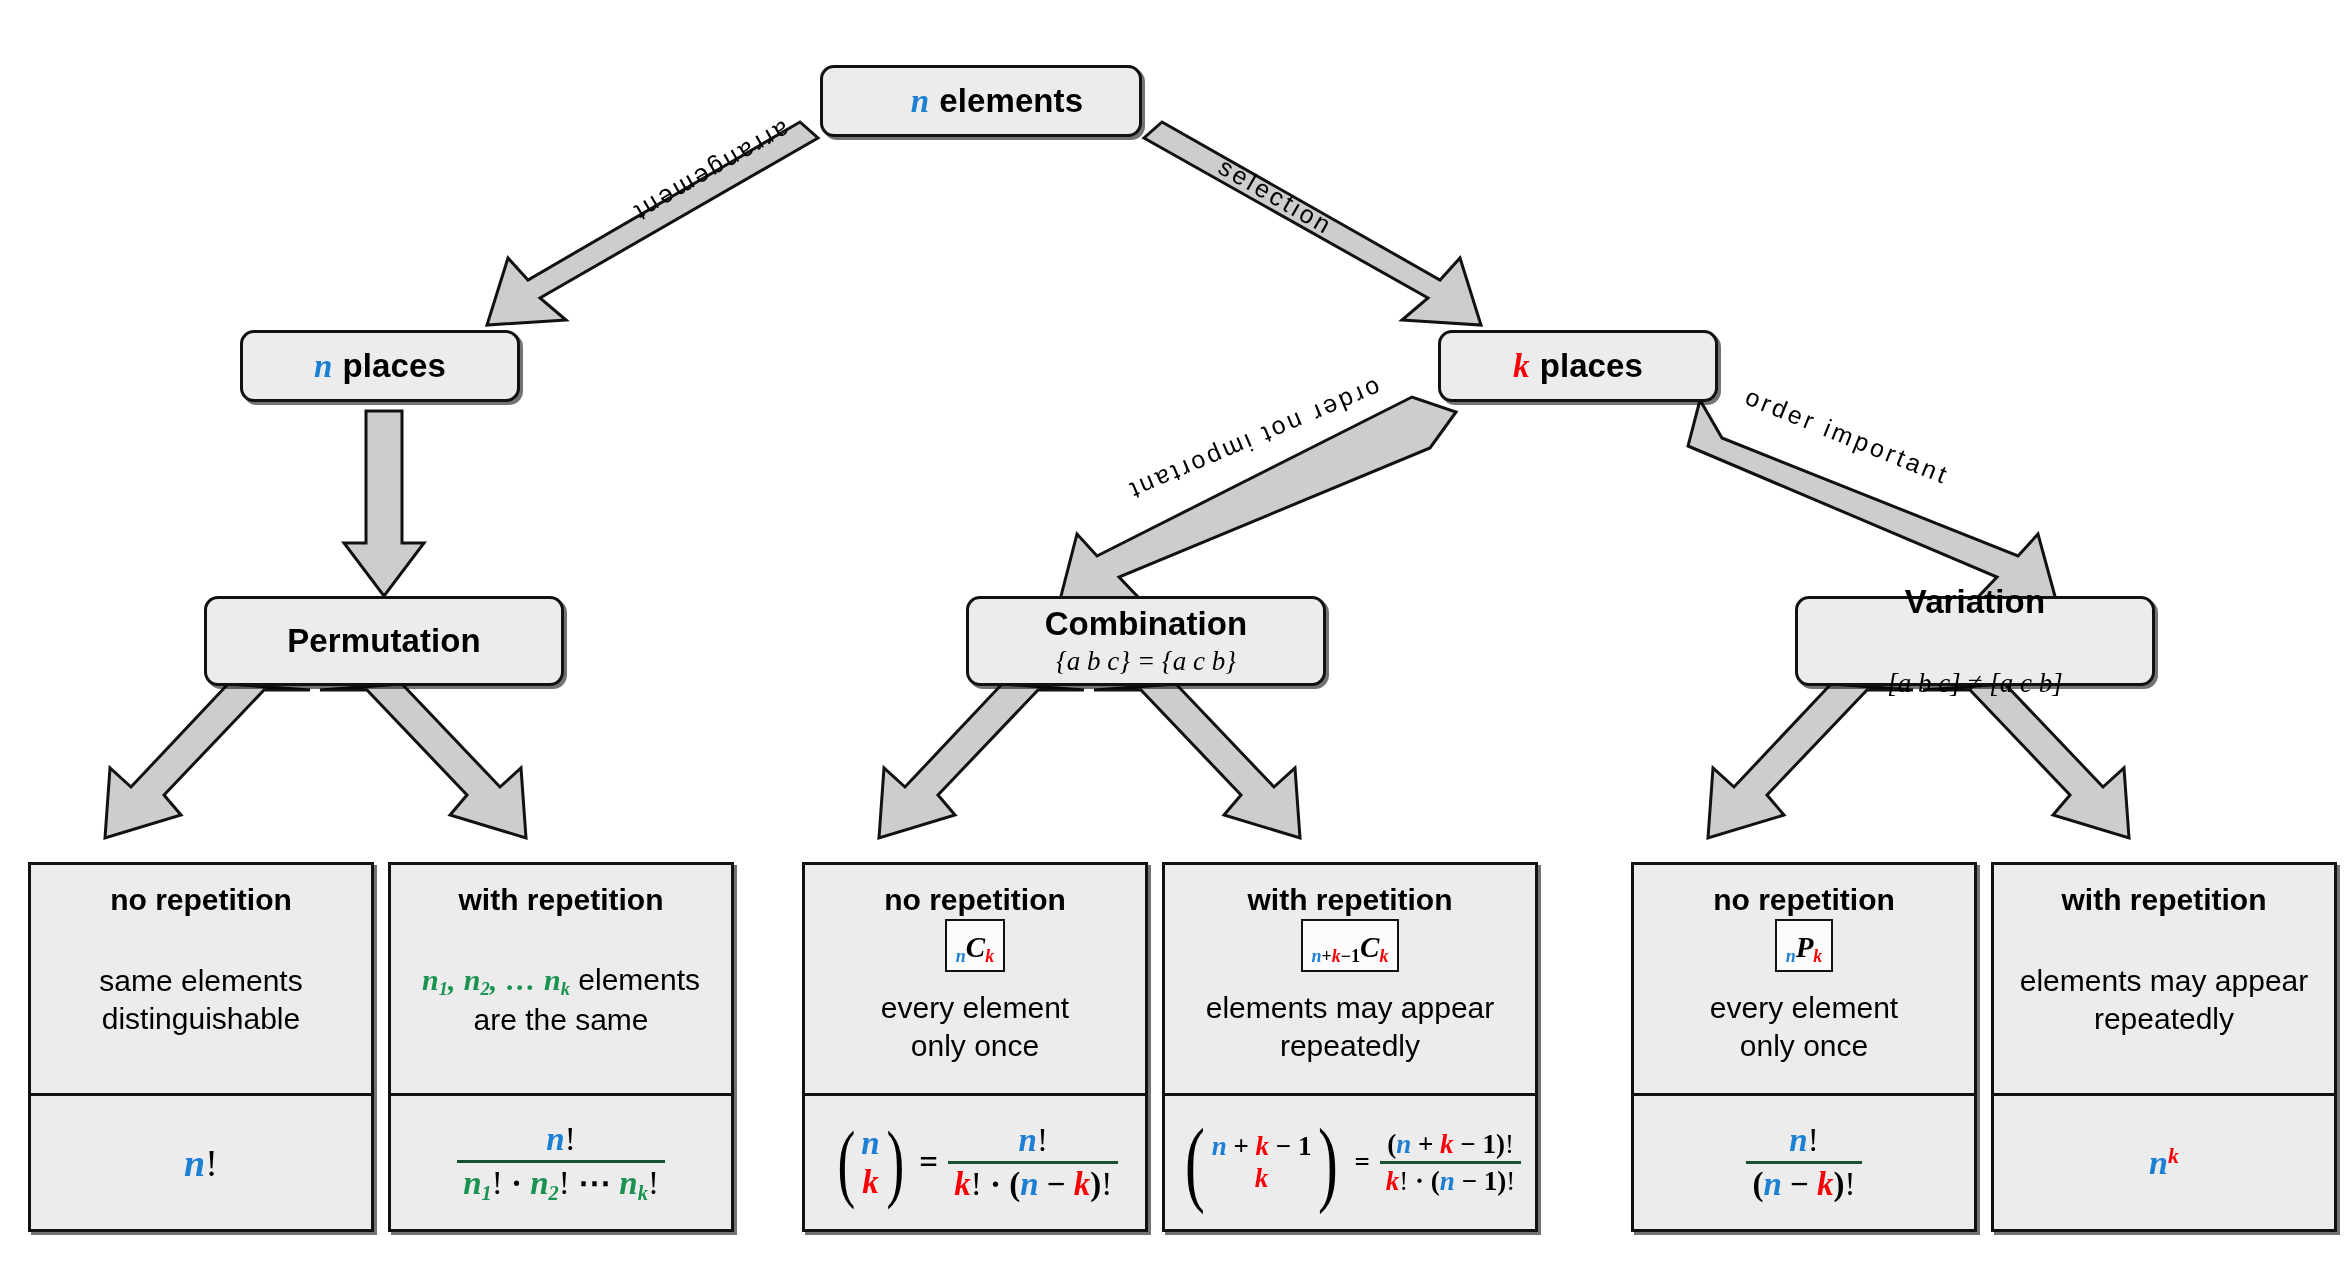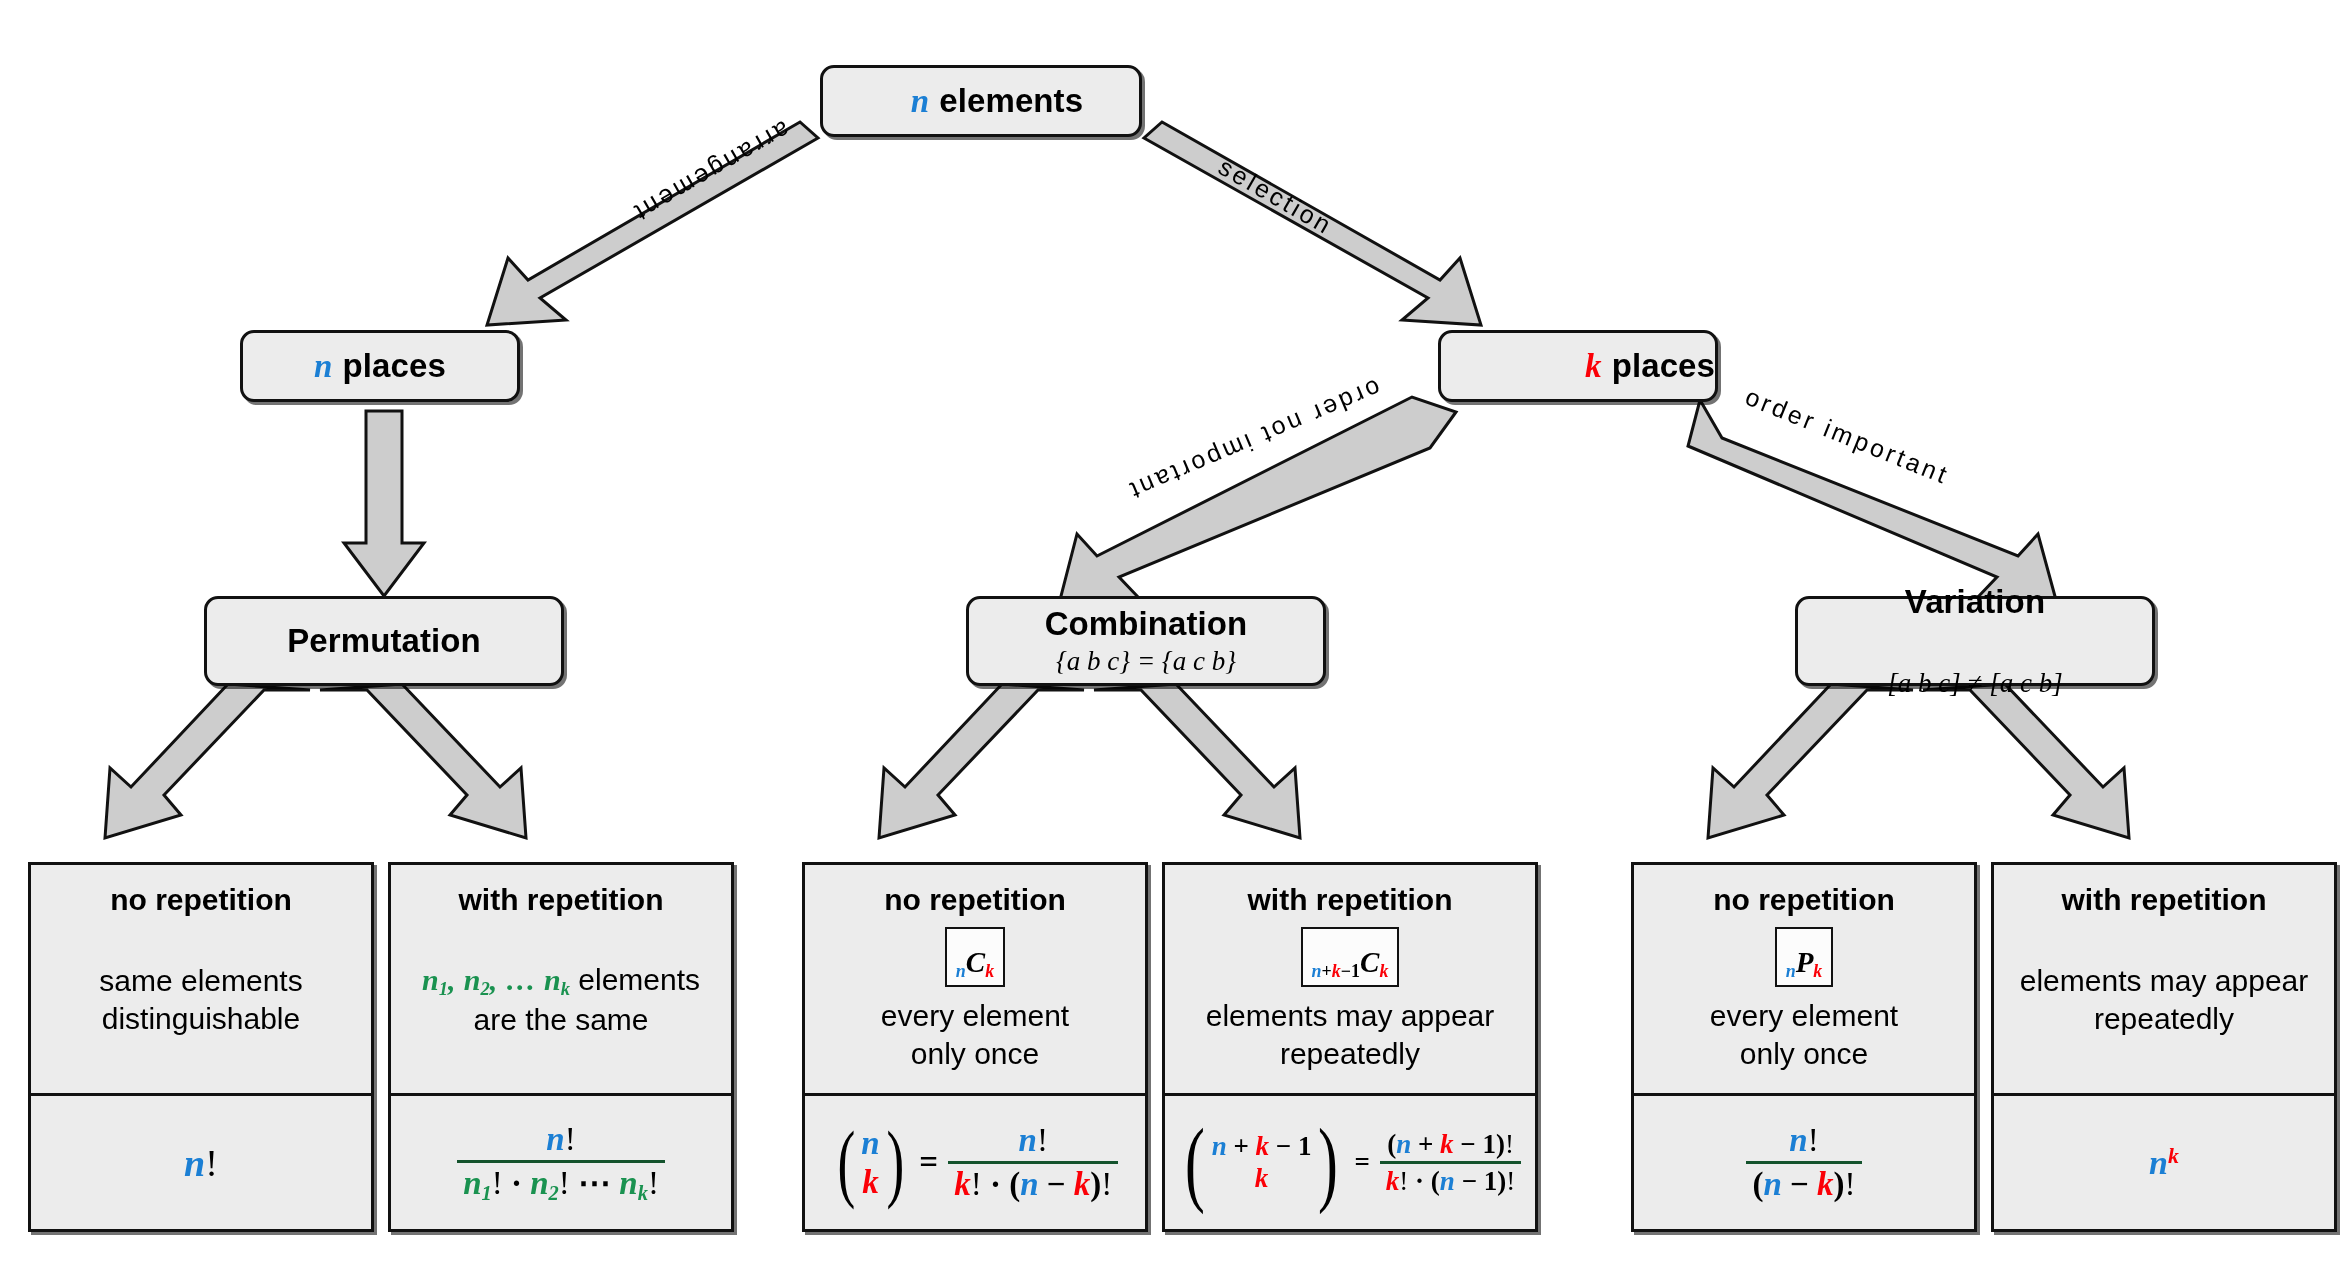--- a/index.html
+++ b/index.html
@@ -18,22 +18,22 @@
   .node .sub{font-family:"Liberation Serif",serif;font-style:italic;font-size:27px;
              margin-top:3px;white-space:nowrap;}
 
   
   .leaf{position:absolute;background:#ececec;border:3.5px solid #111;
         box-shadow:3px 3px 0 rgba(0,0,0,.55);box-sizing:border-box;
         display:flex;flex-direction:column;}
   .leaf .head{flex:1 1 auto;display:flex;flex-direction:column;align-items:center;
               box-sizing:border-box;padding:18px 10px 10px;}
   .leaf .heading{font-weight:bold;font-size:30px;white-space:nowrap;}
-  .leaf .symbol{margin-top:10px;border:2px solid #111;background:#fcfcfc;
-                padding:18px 9px 4px;font-family:"Liberation Serif",serif;
+  .leaf .symbol{margin-top:2px;border:2px solid #111;background:#fcfcfc;
+                padding:11px 9px 4px;font-family:"Liberation Serif",serif;
                 font-style:italic;font-weight:bold;font-size:29px;line-height:1.05;
                 white-space:nowrap;}
   .leaf .desc{margin-top:auto;margin-bottom:auto;text-align:center;font-size:30px;
               line-height:1.28;padding:0 8px;}
   .leaf .formula{border-top:3.5px solid #111;height:133px;display:flex;
                  align-items:center;justify-content:center;
                  font-family:"Liberation Serif",serif;font-size:30px;}
 
   
   .mi{font-family:"Liberation Serif",serif;font-style:italic;font-weight:bold;}
@@ -128,21 +128,21 @@
       <span class="mi blue">n</span><span style="margin-left:10px;">elements</span>
     </div>
   </div>
 
   <div class="node" style="left:240px;top:330px;width:280px;height:72px;align-items:center;">
     <div class="title">
       <span class="mi blue">n</span><span style="margin-left:10px;">places</span>
     </div>
   </div>
 
-  <div class="node" style="left:1438px;top:330px;width:280px;height:72px;align-items:flex-end;">
+  <div class="node" style="left:1438px;top:330px;width:280px;height:72px;">
     <div class="title">
       <span class="mi red">k</span><span style="margin-left:10px;">places</span>
     </div>
   </div>
 
   <div class="node" style="left:204px;top:596px;width:360px;height:90px;">
     <div class="title">Permutation</div>
   </div>
 
   <div class="node" style="left:966px;top:596px;width:360px;height:90px;">

